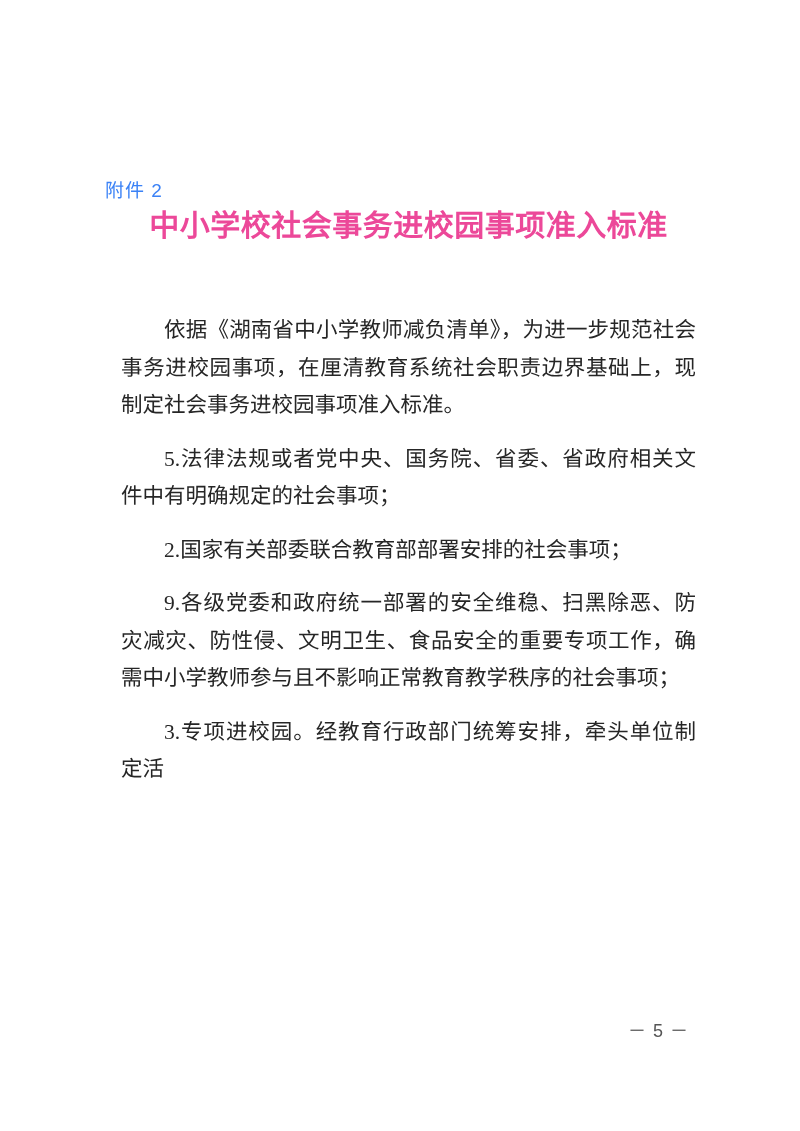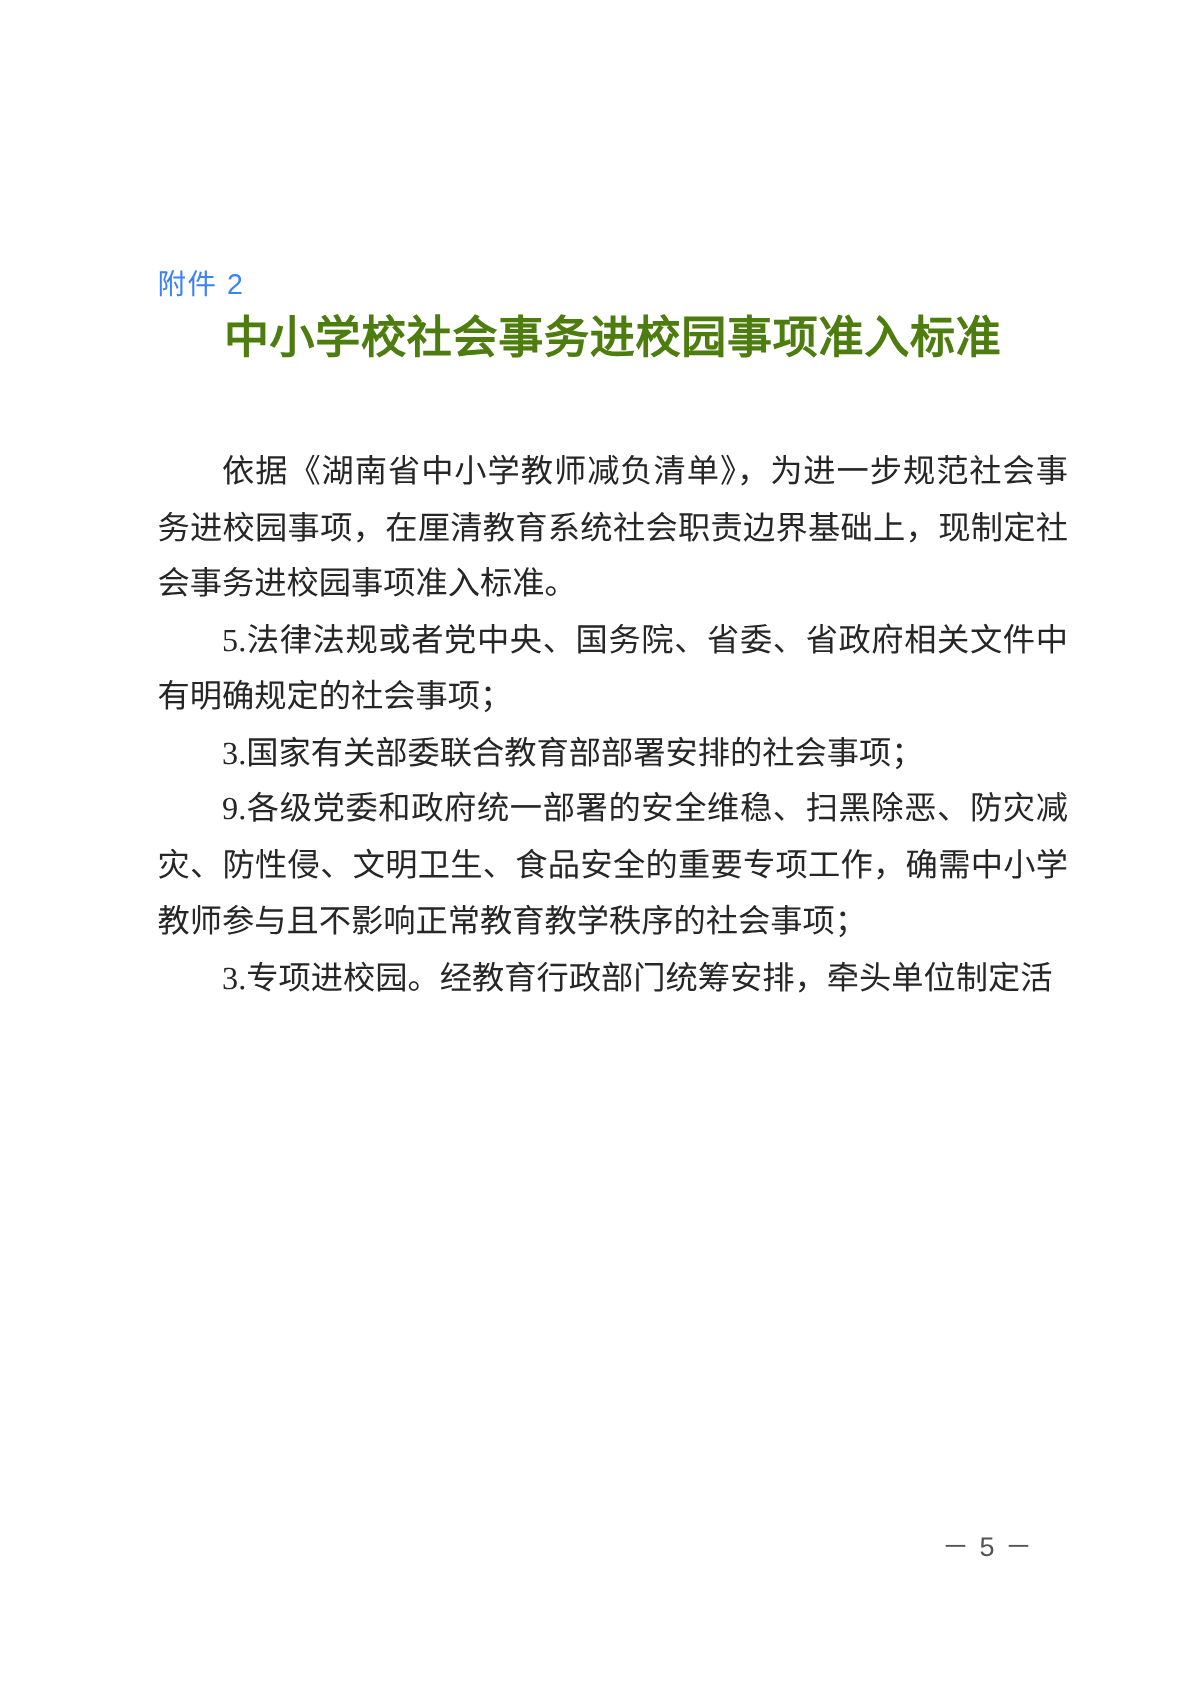--- a/index.html
+++ b/index.html
@@ -36,32 +36,32 @@
     position: absolute;
     left: 105px;
     top: 206px;
     width: 607px;
     margin: 0;
     text-align: center;
     font-family: "Liberation Serif", serif;
     font-weight: bold;
     font-size: 30px;
     line-height: 40px;
-    color: #4d7c0f;
+    color: #ec4899;
     letter-spacing: 0.5px;
     white-space: nowrap;
   }
   .content {
     position: absolute;
     left: 105px;
     top: 296px;
     width: 607px;
   }
   .para {
-    margin: 0;
+    margin: 16px;
     font-size: 21.5px;
     line-height: 37.5px;
     text-align: justify;
     text-indent: 2em;
     color: #262626;
     font-family: "Liberation Serif", serif;
   }
   .para.heading {
     font-size: 23.5px;
     font-family: "Liberation Sans", sans-serif;
@@ -84,20 +84,20 @@
 
 <div class="page">
 
   <div class="attachment">附件 2</div>
 
   <h1 class="title">中小学校社会事务进校园事项准入标准</h1>
 
   <div class="content">
     <p class="para body">依据《湖南省中小学教师减负清单》，为进一步规范社会事务进校园事项，在厘清教育系统社会职责边界基础上，现制定社会事务进校园事项准入标准。</p>
     <p class="para body">5.法律法规或者党中央、国务院、省委、省政府相关文件中有明确规定的社会事项；</p>
-    <p class="para body">3.国家有关部委联合教育部部署安排的社会事项；</p>
+    <p class="para body">2.国家有关部委联合教育部部署安排的社会事项；</p>
     <p class="para body">9.各级党委和政府统一部署的安全维稳、扫黑除恶、防灾减灾、防性侵、文明卫生、食品安全的重要专项工作，确需中小学教师参与且不影响正常教育教学秩序的社会事项；</p>
     <p class="para body">3.专项进校园。经教育行政部门统筹安排，牵头单位制定活</p>
   </div>
 
   <div class="page-number">－ 5 －</div>
 
 </div>
 
 </body></html>

